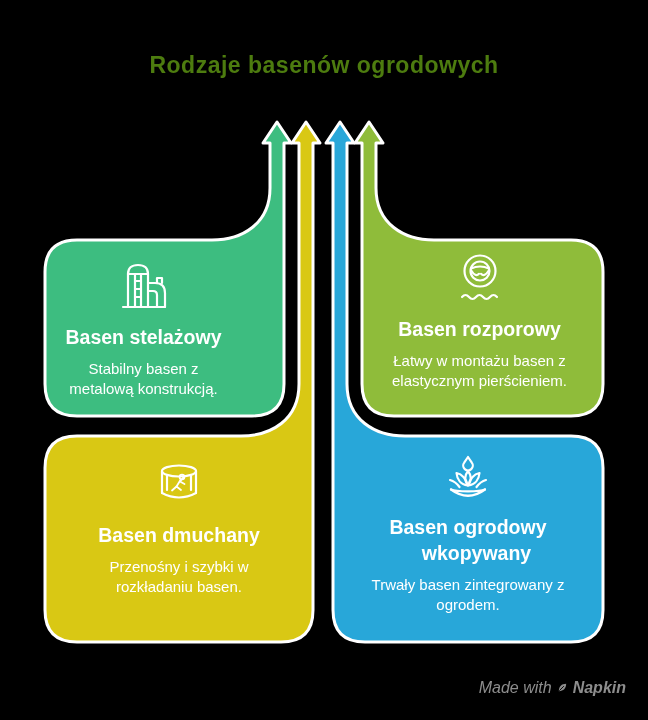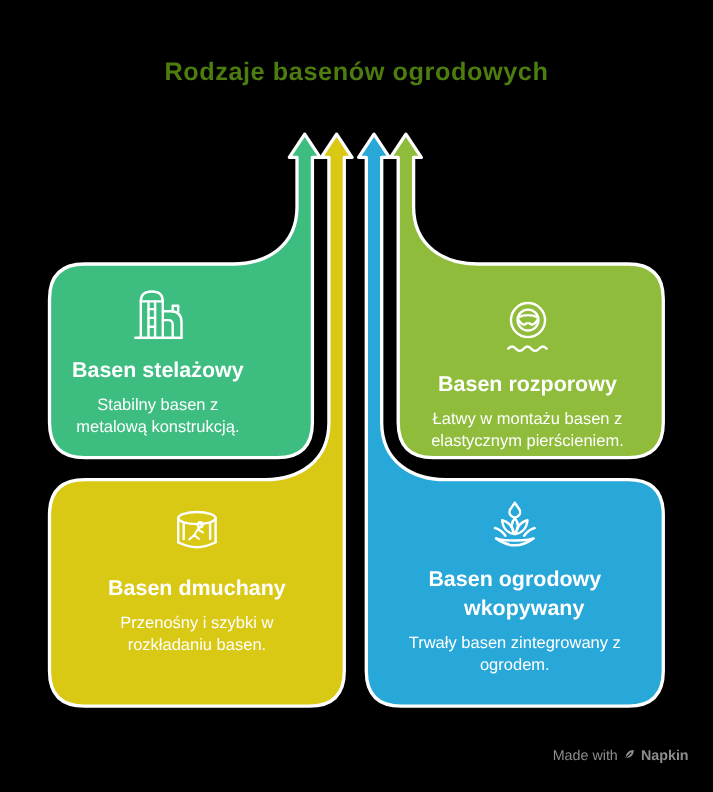--- a/index.html
+++ b/index.html
@@ -14,28 +14,28 @@
   svg.shapes{position:absolute;left:0;top:0;}
   .shape{stroke:#fff;stroke-width:3;stroke-linejoin:round;stroke-linecap:round;}
   .card-content{
     position:absolute;display:flex;flex-direction:column;align-items:center;
     color:#fff;text-align:center;pointer-events:none;
   }
   .card-content .icon{height:52px;display:flex;align-items:center;justify-content:center;}
   .card-title{font-weight:bold;font-size:19.5px;line-height:26px;margin-top:12px;}
   .card-desc{font-size:15px;line-height:20px;margin-top:9px;}
   .cc-0{left:45px;top:240px;width:197px;height:176px;padding-top:20px;box-sizing:border-box;}
-  .cc-1{left:362px;top:240px;width:235px;height:176px;padding-top:32px;box-sizing:border-box;}
+  .cc-1{left:362px;top:240px;width:235px;height:176px;padding-top:12px;box-sizing:border-box;}
   .cc-2{left:45px;top:436px;width:268px;height:206px;padding-top:22px;box-sizing:border-box;}
   .cc-3{left:333px;top:436px;width:270px;height:206px;padding-top:18px;box-sizing:border-box;border-radius:29px;}
   .cc-3 .card-title{margin-top:8px;}
   .icon svg{stroke:#fff;fill:none;stroke-width:2.2;stroke-linecap:round;stroke-linejoin:round;}
   .footer{
     position:absolute;right:22px;top:679px;display:flex;align-items:center;gap:5px;
-    color:#8d8d8d;font-size:13px;
+    color:#8d8d8d;font-size:16px;font-style:italic;
   }
   .footer .brand{font-weight:bold;}
 </style>
 </head>
 <body>
 
 <div class="stage">
 
   <h1 class="main-title">Rodzaje basenów ogrodowych</h1>
 

